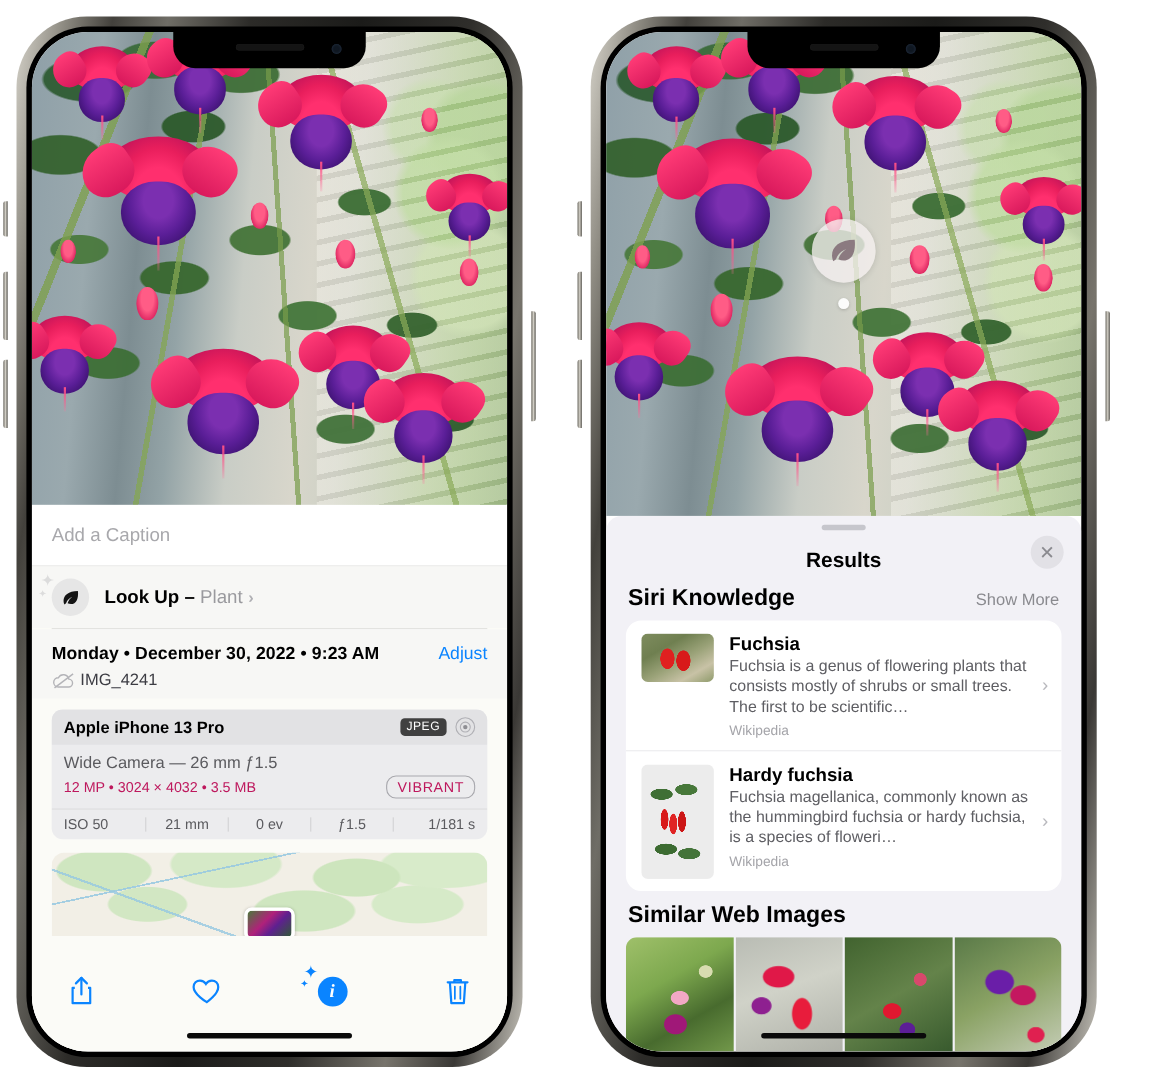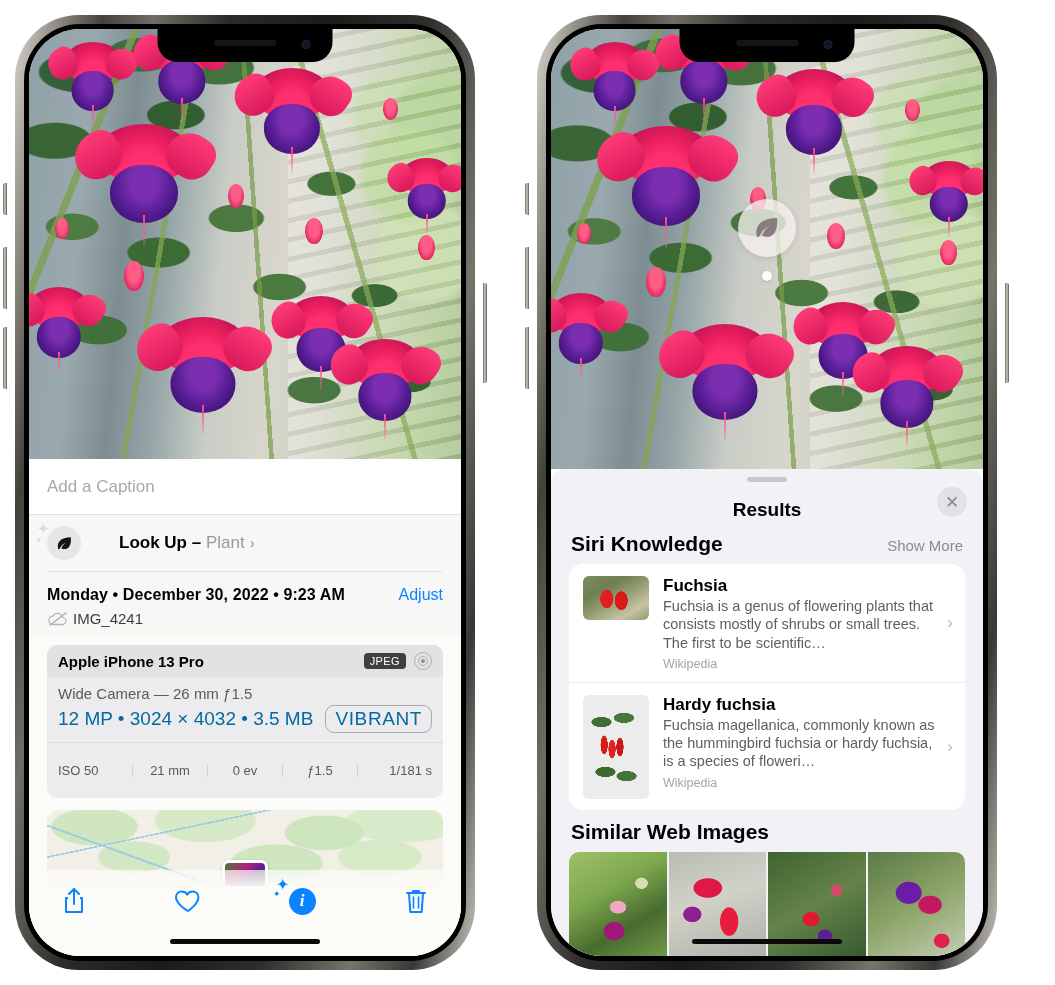--- a/index.html
+++ b/index.html
@@ -188,21 +188,21 @@
     padding: 0 18px; background: #f7f7f5;
   }
   .leaf-badge {
     position: relative; width: 34px; height: 34px; border-radius: 50%;
     background: #e6e6e6; display: flex; align-items: center; justify-content: center;
     margin-right: 14px; flex: none;
   }
   .spark { position: absolute; color: #dcdcdc; line-height: 1; }
   .spark.a { left: -10px; top: -5px; font-size: 15px; }
   .spark.b { left: -12px; top: 10px; font-size: 9px; }
-  .lookup-txt { font-size: 17px; color: #000; font-weight: 700; margin-left: 24px; }
+  .lookup-txt { font-size: 17px; color: #000; font-weight: 700; }
   .lookup-txt .sub { font-weight: 400; color: #9a9a9e; }
   .chev-sm { color: #b0b0b4; font-size: 15px; margin-left: 5px; }
 
   .divider { height: 1px; background: #e0e0de; margin: 0 18px; }
 
   .meta { padding: 14px 18px 8px; background: #f7f7f5; }
   .meta-line1 { display: flex; align-items: baseline; justify-content: space-between; }
   .meta-date { font-size: 16px; font-weight: 700; color: #000; letter-spacing: .1px; }
   .adjust { font-size: 16px; color: #0a84ff; }
   .meta-line2 { display: flex; align-items: center; gap: 4px; margin-top: 6px; }
@@ -231,28 +231,28 @@
     content: ""; position: absolute; inset: 3px; border-radius: 50%;
     border: 1.6px solid #b0b0b5;
   }
   .aperture-ic::before {
     content: ""; position: absolute; inset: 6px; border-radius: 50%;
     background: #8e8e93;
   }
   .exif-body { padding: 8px 11px 9px; }
   .exif-r1 { font-size: 15px; color: #5a5a5e; }
   .exif-r2 { display: flex; align-items: center; justify-content: space-between; margin-top: 3px; }
-  .exif-r2 span { font-size: 19px; color: #0369a1; }
+  .exif-r2 span { font-size: 13px; color: #be185d; }
   .pill-vib {
     border: 1px solid #a8a8ad; color: #6a6a6e; font-size: 11px;
     padding: 2px 9px; border-radius: 9px; letter-spacing: .6px;
   }
   .exif-foot {
     display: flex; align-items: center; border-top: 1px solid #dcdcde;
-    padding: 20px 11px; font-size: 13px; color: #5a5a5e;
+    padding: 6px 11px; font-size: 13px; color: #5a5a5e;
   }
   .exif-foot span { flex: 1; text-align: center; }
   .exif-foot span:first-child { text-align: left; }
   .exif-foot span:last-child { text-align: right; }
   .exif-sep { flex: 0 0 1px !important; height: 13px; background: #d2d2d4; }
 
   .map {
     margin: 12px 18px 0; height: 76px; border-radius: 12px 12px 0 0;
     position: relative; overflow: hidden;
     background:

